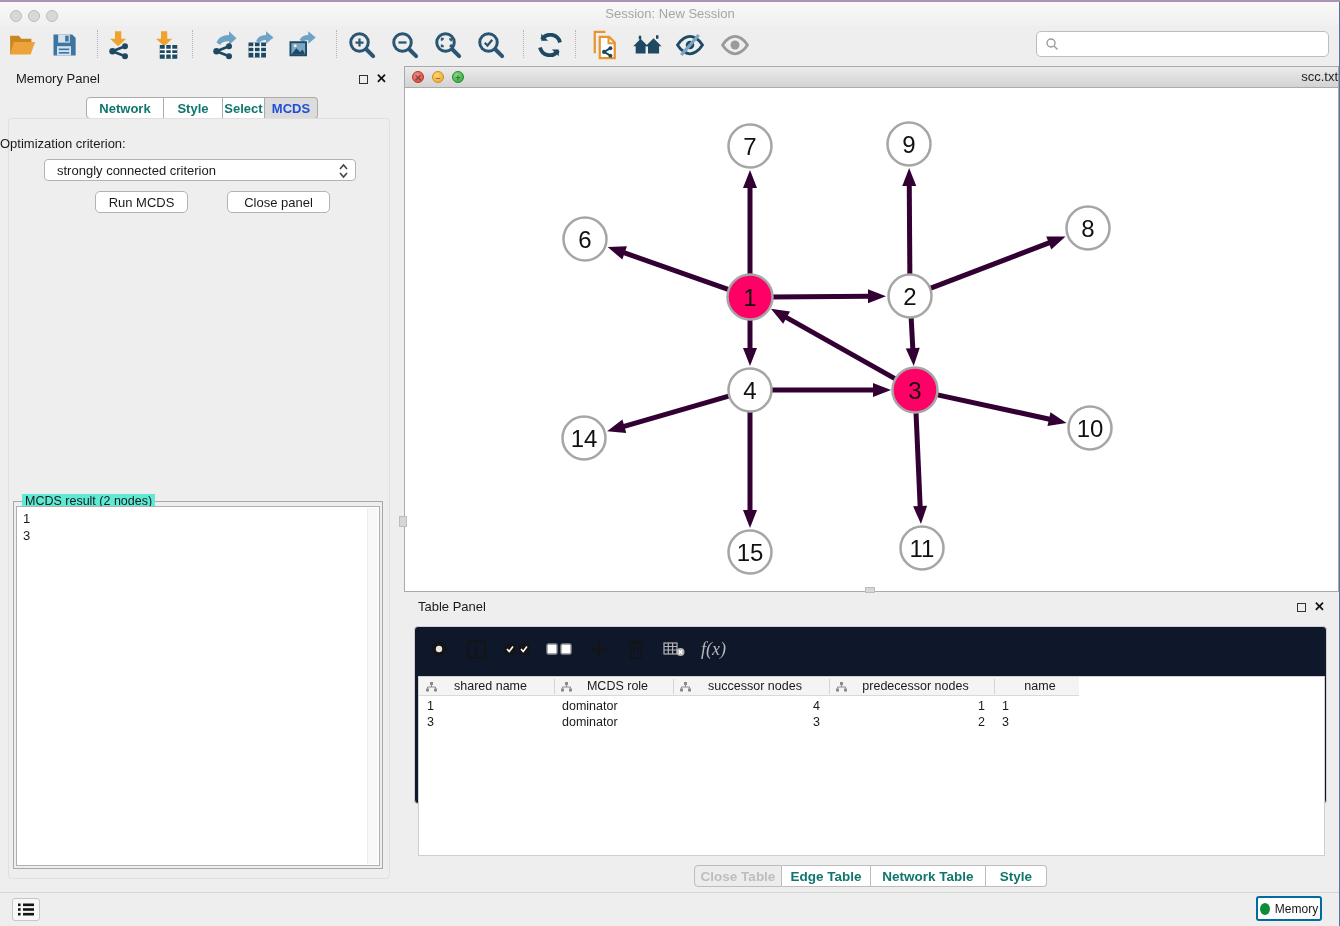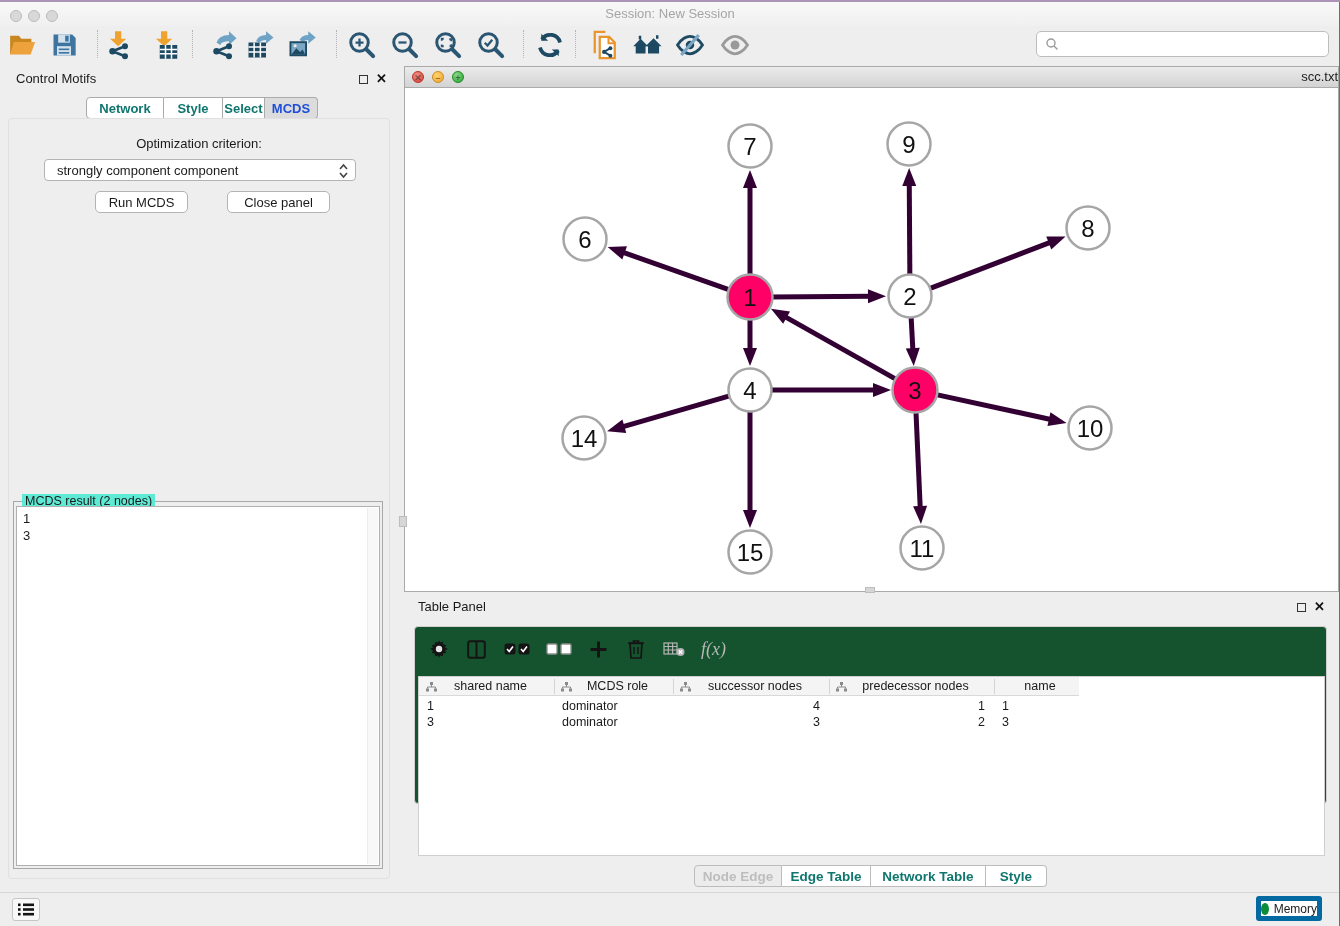--- a/index.html
+++ b/index.html
@@ -29,21 +29,21 @@
 
   .seg-group { display:flex; }
   .seg { border:1px solid #ababab; border-left:none; background:#fff; font-size:13px; font-weight:bold; display:flex; align-items:center; justify-content:center; color:#0f766e; }
   .seg:first-child { border-left:1px solid #ababab; border-radius:4px 0 0 4px; }
   .seg:last-child { border-radius:0 4px 4px 0; }
   .seg.selected { background:#dcdcdc; color:#1d4ed8; }
   #cp-tabs { left:86px; top:97px; height:22px; }
   #cp-tabs .seg { padding:0; }
 
   #cp-panel { left:8px; top:118px; width:382px; height:761px; background:#eeeeee; border:1px solid #e0e0e0; border-radius:4px; }
-  #opt-label { left:0; top:136px; width:398px; text-align:center; font-size:13px; }
+  #opt-label { left:0; top:136px; width:398px; font-size:13px; }
   #criterion { left:44px; top:159px; width:312px; height:22px; background:#fff; border:1px solid #b3b3b3; border-radius:4px; display:flex; align-items:center; font-size:13px; padding-left:12px; }
   #criterion svg { position:absolute; right:6px; top:3px; }
   .cp-button { height:22px; background:#fff; border:1px solid #b3b3b3; border-radius:5px; font-size:13px; display:flex; align-items:center; justify-content:center; top:191px; }
   #run-btn { left:95px; width:93px; }
   #close-btn { left:203px; width:103px;margin-left:24px; }
 
   #result-box { left:13px; top:501px; width:370px; height:368px; border:1px solid #a8a8a8; }
   #result-legend { position:absolute; left:8px; top:-8px; background:#5eead4; font-size:12.5px; padding:0 3px; }
   #result-inner { position:absolute; left:2px; top:4px; right:2px; bottom:2px; background:#fff; border:1px solid #b0b0b0; font-size:13px; line-height:17px; padding:3px 0 0 6px; white-space:pre-line; }
   #result-scroll { position:absolute; right:4px; top:6px; bottom:4px; width:11px; background:#f8f8f8; border-left:1px solid #ececec; }
@@ -52,39 +52,39 @@
   #net-win { left:404px; top:66px; width:935px; height:526px; background:#fff; border:1px solid #a9a9a9; }
   #net-titlebar { position:absolute; left:0; top:0; width:100%; height:21px; background:linear-gradient(#ebebeb,#d3d3d3); border-bottom:1px solid #ababab; }
   #net-titlebar .title { width:100%; text-align:right; font-size:13px; line-height:20px; color:#222; }
   .tl2 { width:12px; height:12px; border-radius:50%; top:4px; font-size:9px; line-height:12px; text-align:center; color:rgba(0,0,0,.45); font-weight:bold; }
   #net-canvas { position:absolute; left:0px; top:21px; }
   .split-handle { background:#d6d6d6; border:1px solid #bdbdbd; }
 
   
   #tp-title { left:418px; top:599px; font-size:13px; }
   #tp-btns { left:1297px; top:602px; }
-  #tp-container { left:414px; top:626px; width:913px; height:178px; background:#14532d; border:1px solid #d0d0d0; border-radius:4px; }
+  #tp-container { left:414px; top:626px; width:913px; height:178px; background:#0f172a; border:1px solid #d0d0d0; border-radius:4px; }
   #tp-toolbar { position:absolute; left:2px; top:2px; width:908px; height:40px; display:flex; align-items:center; }
   .tp-ico { display:flex; align-items:center; justify-content:center; }
   #tp-table { position:absolute; left:3px; top:49px; width:907px; height:180px; background:#fff; border:1px solid #cfcfcf; }
   #tp-header { position:absolute; left:0; top:0; width:660px; height:19px; background:#f4f4f4; border-bottom:1px solid #d9d9d9; }
   .th-cell { position:absolute; top:0; height:19px; font-size:12.5px; color:#1a1a1a; }
   .th-sep { position:absolute; top:2px; width:1px; height:15px; background:#d4d4d4; }
   .th-label { position:absolute; width:100%; text-align:center; line-height:18px;padding-left:8px; }
   .th-icon { position:absolute; left:7px; top:5px; }
   .td-cell { position:absolute; height:16px; font-size:12.5px; line-height:16px; }
 
   #tp-tabs { left:694px; top:865px; height:22px; }
   #tp-tabs .seg { border-color:#bcbcbc; font-size:13.5px; }
   #tp-tabs .seg.selected { background:#ececec; color:#bdbdbd; }
 
   
   #status-sep { left:0; top:892px; width:1340px; height:1px; background:#d6d6d6; }
   #list-btn { left:12px; top:898px; width:28px; height:23px; background:#f8f8f8; border:1px solid #c6c6c6; border-radius:3px; display:flex; align-items:center; justify-content:center; }
-  #memory-btn { left:1256px; top:896px; width:66px; height:25px; background:#fff; border:5px solid #0369a1; border-radius:3px; display:flex; align-items:center; justify-content:center; gap:5px; font-size:12px; }
+  #memory-btn { left:1256px; top:896px; width:66px; height:25px; background:#fff; border:2px solid #0369a1; border-radius:3px; display:flex; align-items:center; justify-content:center; gap:5px; font-size:12px; }
   #mem-dot { width:10px; height:12px; border-radius:50%; background:#0d8d38; }
   #right-edge { left:1339px; top:2px; width:1px; height:924px; background:#5073a2; }
 </style>
 </head>
 <body>
 
 <div id="top-line" class="abs"></div>
 <div id="titlebar" class="abs">
   <div class="tl-dot tl-gray abs" style="left:10px"></div>
   <div class="tl-dot tl-gray abs" style="left:28px"></div>
@@ -231,35 +231,35 @@
       </svg>
   </div>
   <div id="search-box">
     <svg width="14" height="14" viewBox="0 0 14 14">
         <circle cx="6" cy="6" r="4" fill="none" stroke="#9a9a9a" stroke-width="1.4"></circle>
         <path d="M9 9l3.5 3.5" stroke="#9a9a9a" stroke-width="1.4"></path>
       </svg>
   </div>
 </div>
 
-<div id="cp-title" class="abs">Control Motifs</div>
+<div id="cp-title" class="abs">Memory Panel</div>
 <div id="cp-btns" class="abs panel-btns">
   <span class="float-ico"></span>
   <span class="close-ico">✕</span>
 </div>
 <div id="cp-tabs" class="abs seg-group">
     <div class="seg" style="width: 78px;">Network</div>
     <div class="seg" style="width: 59px;">Style</div>
     <div class="seg" style="width: 42px;">Select</div>
     <div class="seg selected" style="width: 53px;">MCDS</div>
   </div>
 <div id="cp-panel" class="abs"></div>
 <div id="opt-label" class="abs">Optimization criterion:</div>
 <div id="criterion" class="abs">
-  <span>strongly component component</span>
+  <span>strongly connected criterion</span>
   <svg width="11" height="16" viewBox="0 0 11 16">
       <path d="M2 6l3.5-4L9 6" fill="none" stroke="#444" stroke-width="1.6"></path>
       <path d="M2 10l3.5 4L9 10" fill="none" stroke="#444" stroke-width="1.6"></path>
     </svg>
 </div>
 <div id="run-btn" class="abs cp-button">Run MCDS</div>
 <div id="close-btn" class="abs cp-button">Close panel</div>
 <div id="result-box" class="abs">
   <span id="result-legend">MCDS result (2 nodes)</span>
   <div id="result-inner">1
@@ -473,21 +473,21 @@
         <div class="td-cell" style="top: 21px; left: 575px; width: 84px; text-align: left; padding: 0px 0px 0px 8px;">1</div>
         <div class="td-cell" style="top: 37px; left: 0px; width: 135px; text-align: left; padding: 0px 0px 0px 8px;">3</div>
         <div class="td-cell" style="top: 37px; left: 135px; width: 119px; text-align: left; padding: 0px 0px 0px 8px;">dominator</div>
         <div class="td-cell" style="top: 37px; left: 254px; width: 156px; text-align: right; padding: 0px 9px 0px 0px;">3</div>
         <div class="td-cell" style="top: 37px; left: 410px; width: 165px; text-align: right; padding: 0px 9px 0px 0px;">2</div>
         <div class="td-cell" style="top: 37px; left: 575px; width: 84px; text-align: left; padding: 0px 0px 0px 8px;">3</div>
       </div>
   </div>
 </div>
 <div id="tp-tabs" class="abs seg-group">
-    <div class="seg selected" style="width: 88px;">Node Edge</div>
+    <div class="seg selected" style="width: 88px;">Close Table</div>
     <div class="seg" style="width: 89px;">Edge Table</div>
     <div class="seg" style="width: 115px;">Network Table</div>
     <div class="seg" style="width: 61px;">Style</div>
   </div>
 
 <div id="status-sep" class="abs"></div>
 <div id="list-btn" class="abs">
   <svg width="16" height="13" viewBox="0 0 16 13">
       <g fill="#141414">
         <rect x="0" y="0.5" width="2.6" height="2.6"></rect>

